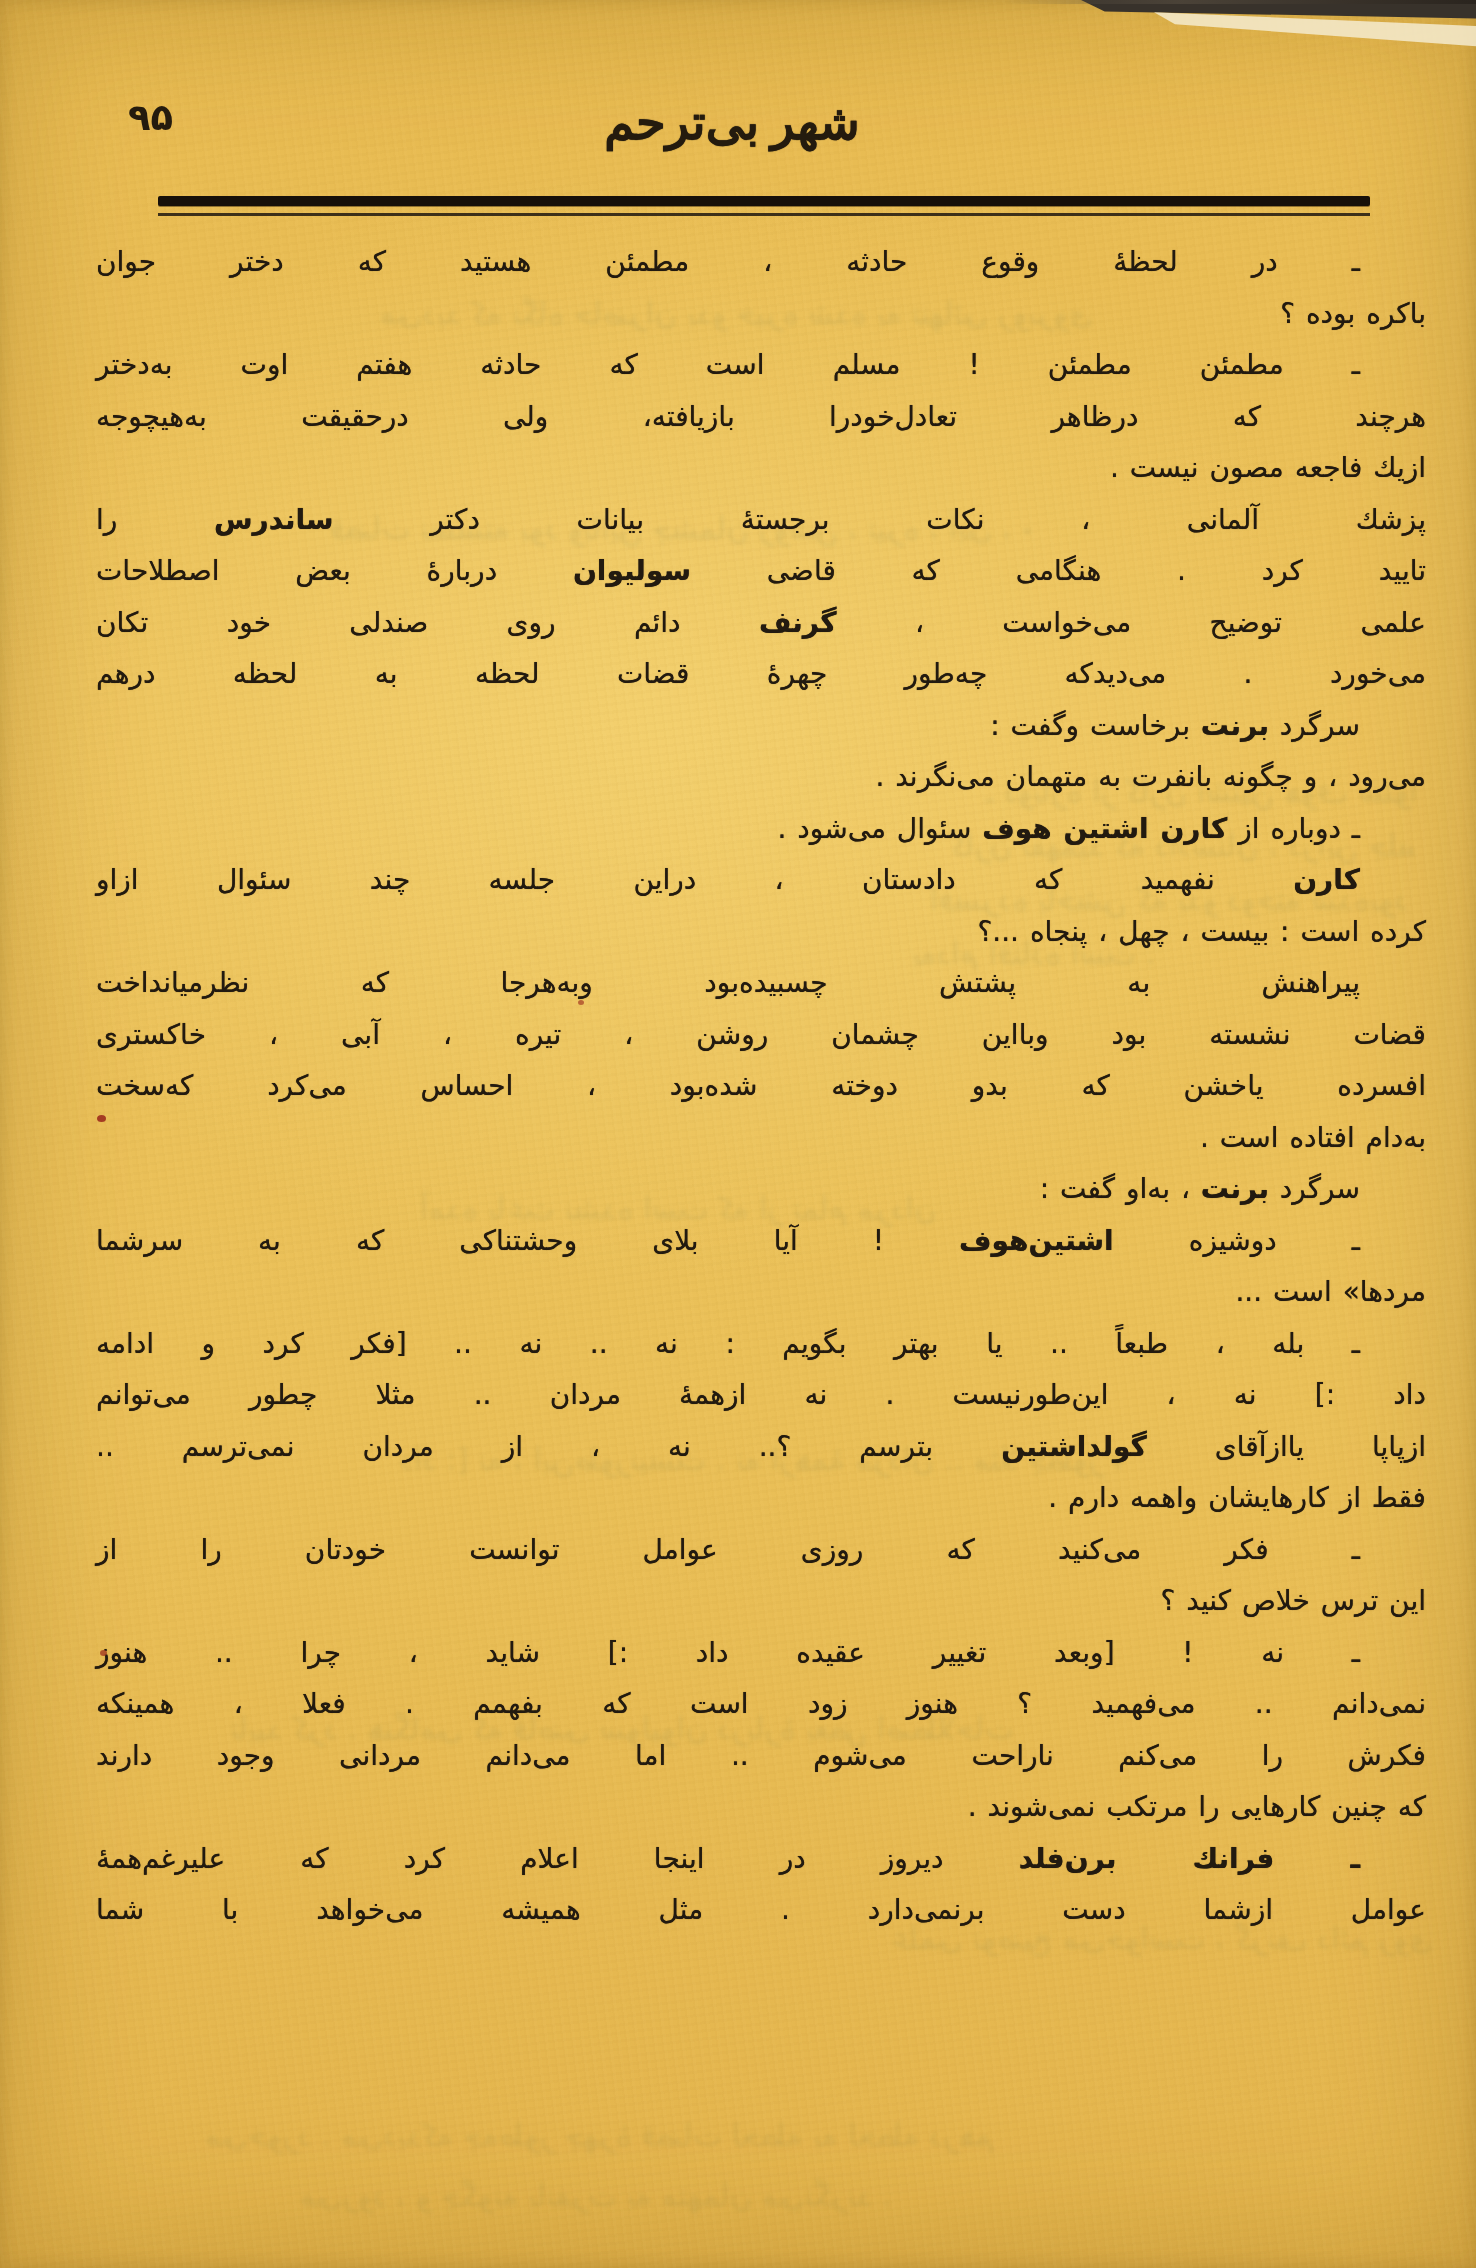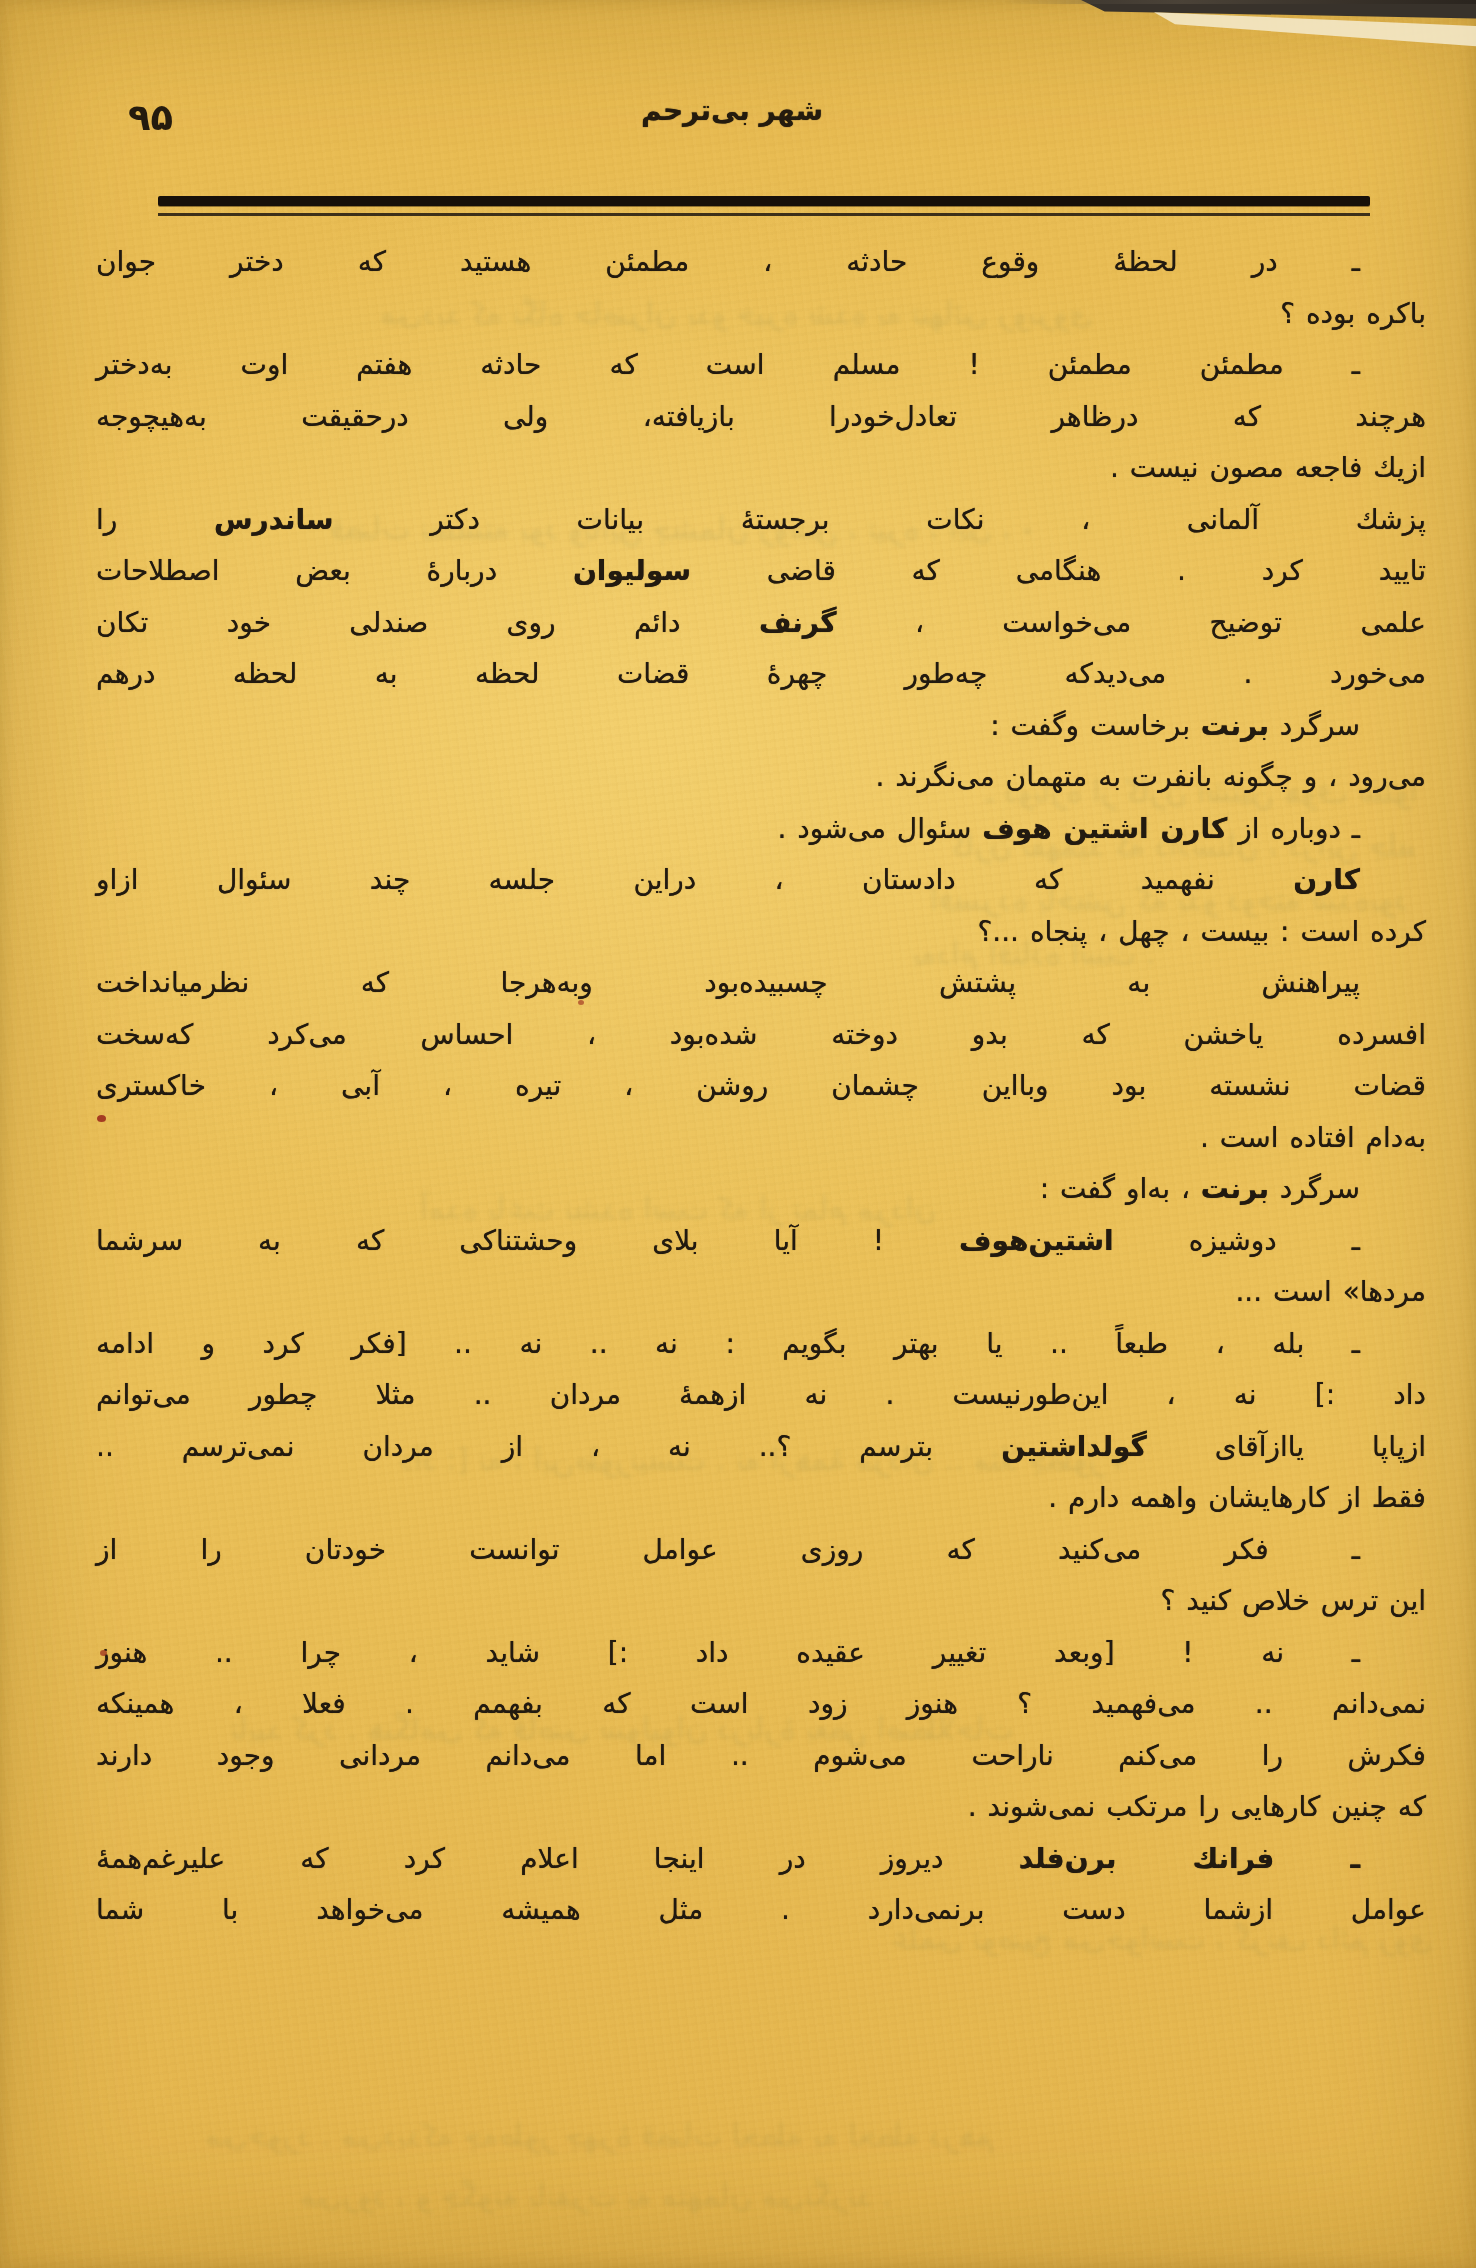--- a/index.html
+++ b/index.html
@@ -21,22 +21,22 @@
       repeating-linear-gradient(83deg, rgba(170,120,30,.05) 0 2px, rgba(255,240,180,.05) 2px 5px, rgba(0,0,0,0) 5px 9px),
       repeating-linear-gradient(-7deg, rgba(120,80,10,.04) 0 3px, rgba(0,0,0,0) 3px 8px);
   }
   .top-edge{position:absolute;top:0;left:0;right:0;height:4px;
     background:linear-gradient(90deg, rgba(0,0,0,0) 0 68%, rgba(90,80,66,.55) 80%, rgba(40,34,28,.85) 100%);}
   .corner-dark{position:absolute;top:0;right:0;width:395px;height:30px;background:#38322b;
     clip-path:polygon(0 0,100% 0,100% 62%,6% 38%);}
   .corner-light{position:absolute;top:4px;right:0;width:350px;height:46px;background:#f4ebcf;opacity:.85;
     clip-path:polygon(8% 18%,100% 48%,100% 92%,14% 44%);}
   .pagenum{position:absolute;top:96px;left:128px;font-size:37px;font-weight:bold;color:#241b0e;}
-  .title{position:absolute;top:94px;left:0;right:12px;text-align:center;font-size:28px;font-weight:bold;color:#241b0e;
-    letter-spacing:1px;text-shadow:0 0 1px #241b0e;}
+  .title{position:absolute;top:94px;left:0;right:12px;text-align:center;font-size:48px;font-weight:bold;color:#241b0e;
+    letter-spacing:1px;text-shadow:0 0 1px #241b0e;font-family:Liberation Serif, serif;}
   .rule{position:absolute;top:196px;left:158px;width:1212px;}
   .rule-thick{height:10px;background:#171009;border-radius:2px;box-shadow:0 1px 0 rgba(60,40,10,.5);}
   .rule-thin{height:3px;background:#2a2013;margin-top:7px;opacity:.9;}
   #body-text{position:absolute;top:236px;left:96px;width:1330px;direction:rtl;color:#221a10;}
   .line{
     font-size:28px;line-height:51.5px;height:51.5px;
     text-shadow:0 0 .7px rgba(30,20,8,.9);
     word-spacing:2px;
   }
   .line.j{text-align:justify;text-align-last:justify;}
@@ -95,22 +95,22 @@
       <div class="line j" dir="rtl"><span>پزشك آلمانی ، نکات برجستهٔ بیانات دکتر </span><span class="b">ساندرس</span><span> را</span></div>
       <div class="line j" dir="rtl"><span>تایید کرد . هنگامی که قاضی </span><span class="b">سولیوان</span><span> دربارهٔ بعض اصطلاحات</span></div>
       <div class="line j" dir="rtl"><span>علمی توضیح می‌خواست ، </span><span class="b">گرنف</span><span> دائم روی صندلی خود تکان</span></div>
       <div class="line j" dir="rtl"><span>می‌خورد . می‌دیدکه چه‌طور چهرهٔ قضات لحظه به لحظه درهم</span></div>
       <div class="line r ind" dir="rtl"><span>سرگرد </span><span class="b">برنت</span><span> برخاست وگفت :</span></div>
       <div class="line r" dir="rtl"><span>می‌رود ، و چگونه بانفرت به متهمان می‌نگرند .</span></div>
       <div class="line r ind" dir="rtl"><span>ـ دوباره از </span><span class="b">کارن اشتین هوف</span><span> سئوال می‌شود .</span></div>
       <div class="line j ind" dir="rtl"><span class="b">کارن</span><span> نفهمید که دادستان ، دراین جلسه چند سئوال ازاو</span></div>
       <div class="line r" dir="rtl"><span>کرده است : بیست ، چهل ، پنجاه ...؟</span></div>
       <div class="line j ind" dir="rtl"><span>پیراهنش به پشتش چسبیده‌بود وبه‌هرجا که نظرمیانداخت</span></div>
+      <div class="line j" dir="rtl"><span>قضات نشسته بود وبااین چشمان روشن ، تیره ، آبی ، خاکستری</span></div>
       <div class="line j" dir="rtl"><span>افسرده یاخشن که بدو دوخته شده‌بود ، احساس می‌کرد که‌سخت</span></div>
-      <div class="line j" dir="rtl"><span>قضات نشسته بود وبااین چشمان روشن ، تیره ، آبی ، خاکستری</span></div>
       <div class="line r" dir="rtl"><span>به‌دام افتاده است .</span></div>
       <div class="line r ind" dir="rtl"><span>سرگرد </span><span class="b">برنت</span><span> ، به‌او گفت :</span></div>
       <div class="line j ind" dir="rtl"><span>ـ دوشیزه </span><span class="b">اشتین‌هوف</span><span> ! آیا بلای وحشتناکی که به سرشما</span></div>
       <div class="line r" dir="rtl"><span>مردها» است ...</span></div>
       <div class="line j ind" dir="rtl"><span>ـ بله ، طبعاً .. یا بهتر بگویم : نه .. نه .. [فکر کرد و ادامه</span></div>
       <div class="line j" dir="rtl"><span>داد :] نه ، این‌طورنیست . نه ازهمهٔ مردان .. مثلا چطور می‌توانم</span></div>
       <div class="line j" dir="rtl"><span>ازپاپا یاازآقای </span><span class="b">گولداشتین</span><span> بترسم ؟.. نه ، از مردان نمی‌ترسم ..</span></div>
       <div class="line r" dir="rtl"><span>فقط از کارهایشان واهمه دارم .</span></div>
       <div class="line j ind" dir="rtl"><span>ـ فکر می‌کنید که روزی عوامل توانست خودتان را از</span></div>
       <div class="line r" dir="rtl"><span>این ترس خلاص کنید ؟</span></div>

